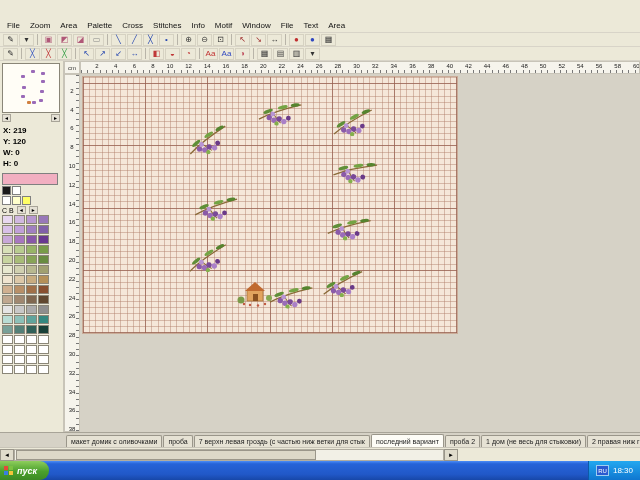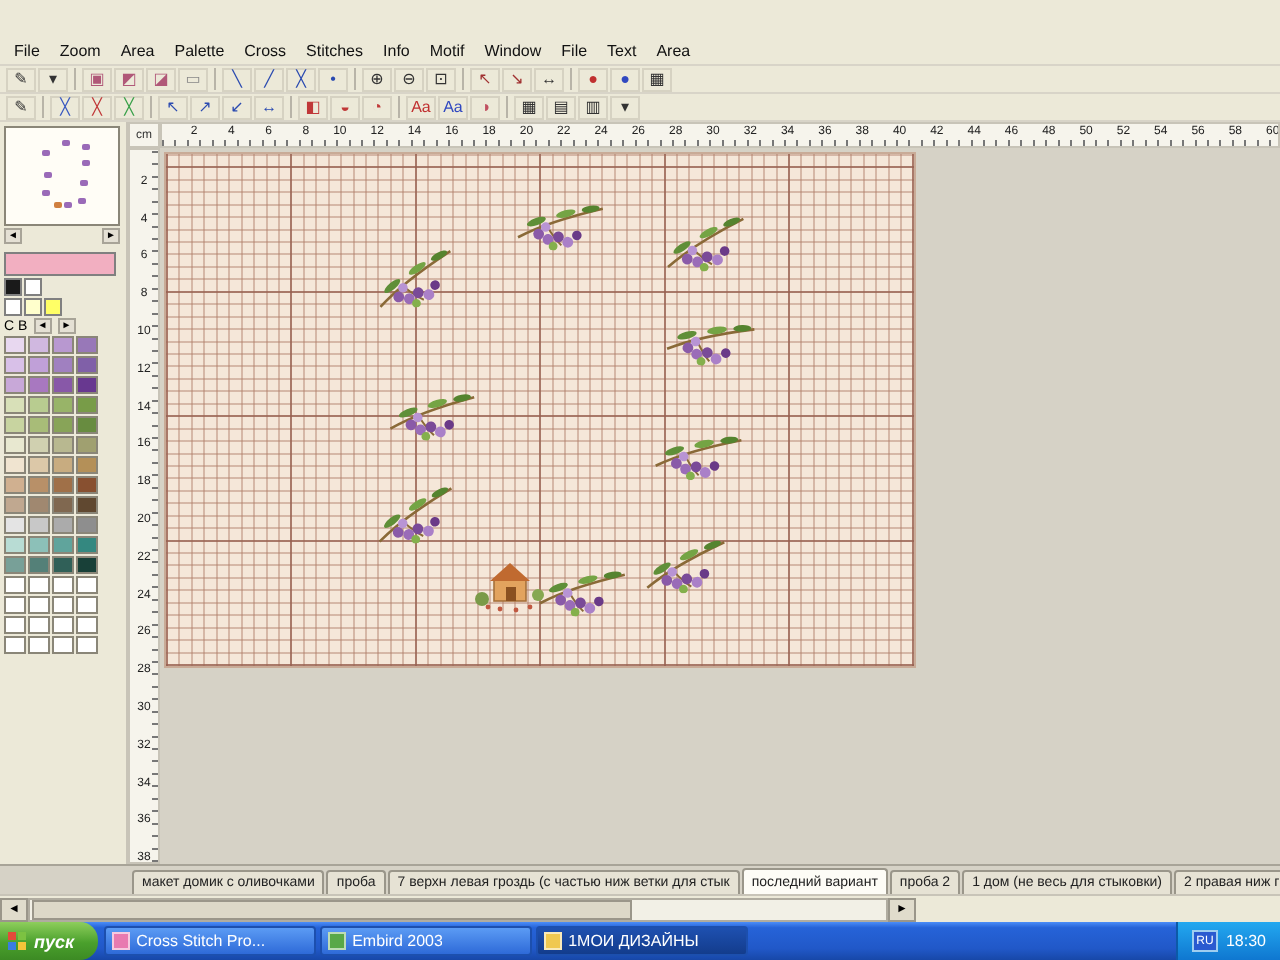--- a/index.html
+++ b/index.html
@@ -296,20 +296,26 @@
         <span class="pdot" style="left: 38.08px; top: 15.98px;"></span>
         <span class="pdot" style="left: 17.5px; top: 30.94px;"></span>
         <span class="pdot" style="left: 37.24px; top: 25.67px;"></span>
         <span class="pdot" style="left: 36.4px; top: 35.19px;"></span>
         <span class="pdot" style="left: 29.12px; top: 37.23px;"></span>
         <span class="pdot house" style="left: 24.08px; top: 37.23px;"></span>
       </div>
     <div class="pscroll">
       <button class="parrow">◄</button>
       <button class="parrow">►</button>
+    </div>
+    <div class="coords">
+      <div>X: 219</div>
+      <div>Y: 120</div>
+      <div>W: 0</div>
+      <div>H: 0</div>
     </div>
     <div class="selcolor" id="selcolor" style="background: rgb(242, 175, 193);"></div>
     <div class="swrow" id="swrow1">
         <span class="sw" style="background: rgb(26, 26, 26);"></span>
         <span class="sw" style="background: rgb(255, 255, 255);"></span>
       </div>
     <div class="swrow" id="swrow2">
         <span class="sw" style="background: rgb(255, 255, 255);"></span>
         <span class="sw" style="background: rgb(255, 255, 204);"></span>
         <span class="sw" style="background: rgb(255, 255, 102);"></span>
@@ -443,33 +449,19 @@
   <div class="taskbar">
     <button class="startbtn">
       <span class="flag">
           <span></span>
           <span></span>
           <span></span>
           <span></span>
         </span>
       <span>пуск</span>
     </button>
-    <div class="tasks" id="tasks">
-        <div class="task">
-          <span class="taskicon" style="background: rgb(232, 122, 176);"></span>
-          <span class="tasklabel">Cross Stitch Pro...</span>
-        </div>
-        <div class="task">
-          <span class="taskicon" style="background: rgb(88, 168, 72);"></span>
-          <span class="tasklabel">Embird 2003</span>
-        </div>
-        <div class="task active">
-          <span class="taskicon" style="background: rgb(240, 200, 80);"></span>
-          <span class="tasklabel">1МОИ ДИЗАЙНЫ</span>
-        </div>
-      </div>
     <div class="tray">
       <span class="lang">RU</span>
       <span>18:30</span>
     </div>
   </div>
 
 </div>
 
 </body></html>

